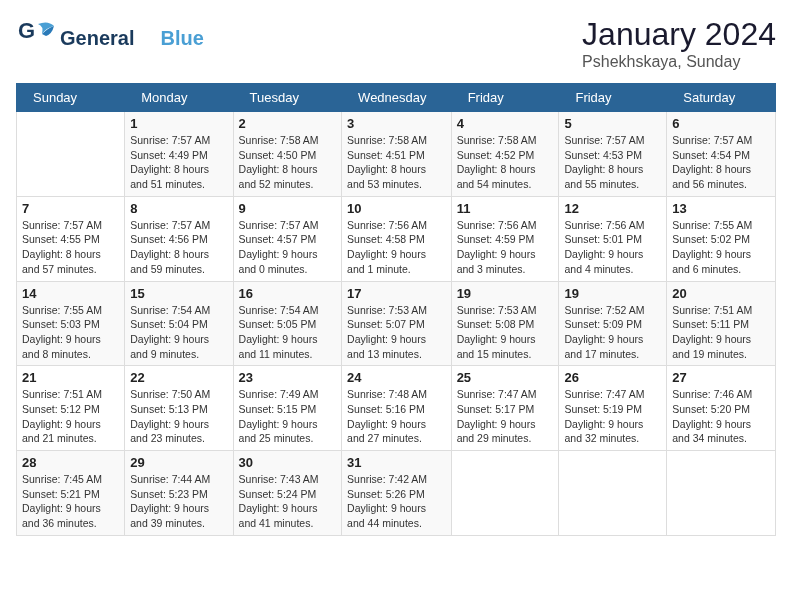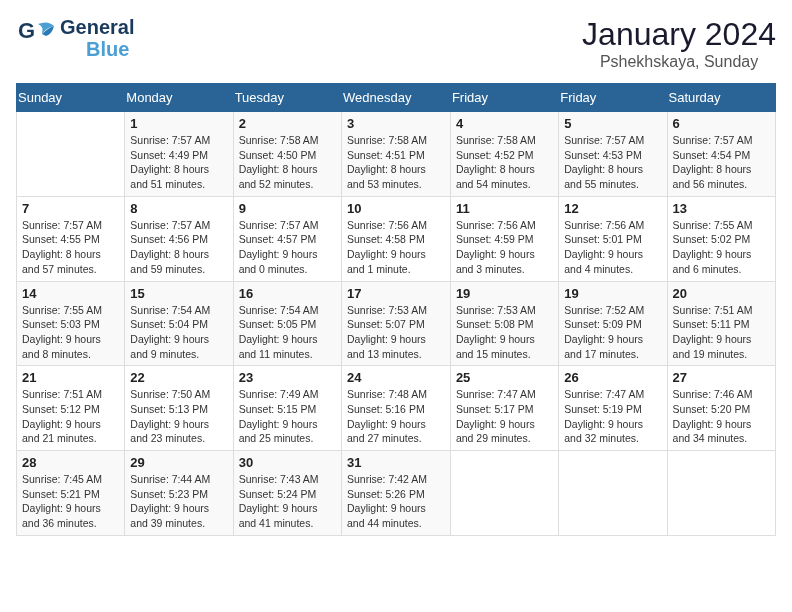--- a/index.html
+++ b/index.html
@@ -11,45 +11,45 @@
       padding: 16px;
     }
     .header {
       display: flex;
       justify-content: space-between;
       align-items: flex-start;
       margin-bottom: 12px;
     }
     .logo {
       display: flex;
-      flex-direction: column;
+      flex-direction: row;
       align-items: flex-start;
     }
     .title-block {
-      text-align: center;
+      text-align: left;
     }
     .title-block h1 {
       font-size: 32px;
       font-weight: normal;
       color: #1a1a2e;
     }
     .title-block h2 {
       font-size: 16px;
       font-weight: normal;
       color: #555;
     }
     .calendar {
       width: 100%;
       border-collapse: collapse;
       font-size: 11px;
     }
     .calendar thead th {
       background: #2a6496;
       color: #fff;
-      padding: 6px 1px;
+      padding: 6px 16px;
       text-align: left;
       font-size: 13px;
       font-weight: normal;
       border: 1px solid #2a6496;
     }
     .calendar tbody td {
       vertical-align: top;
       border: 1px solid #ddd;
       padding: 4px 5px;
       width: 110px;

